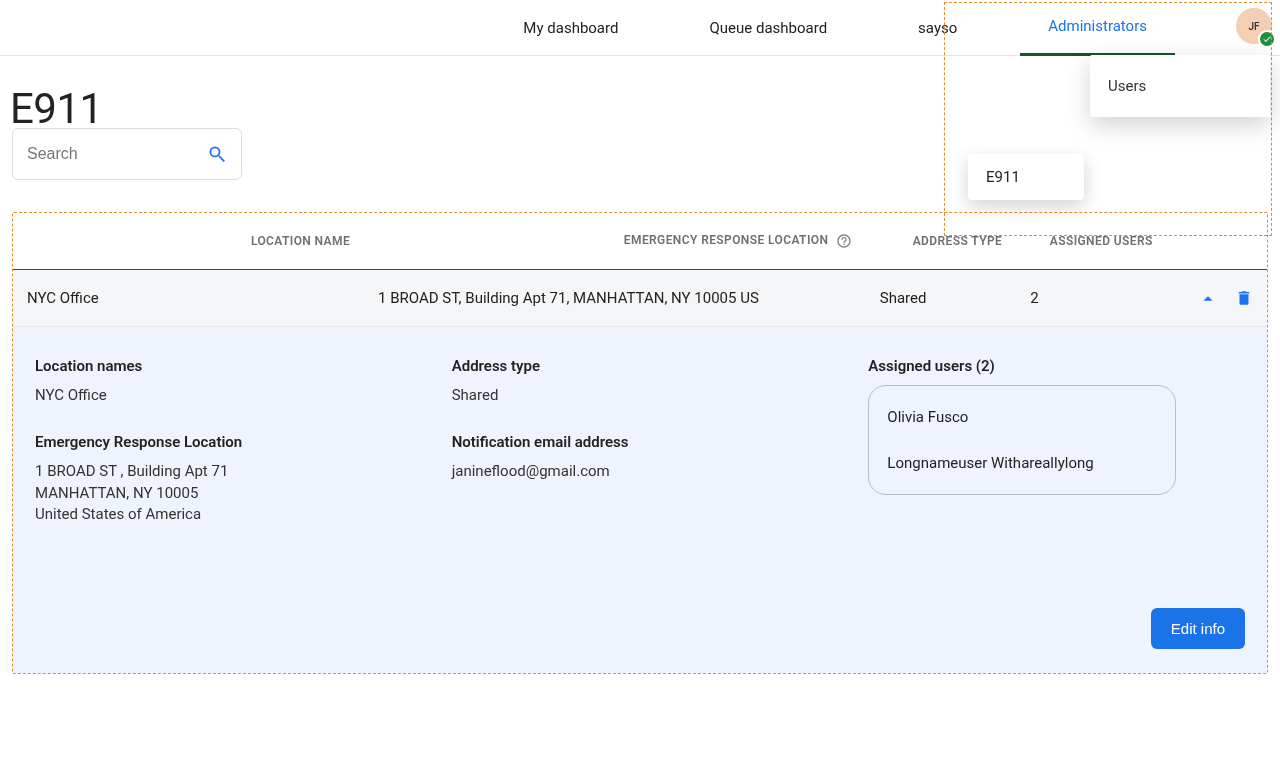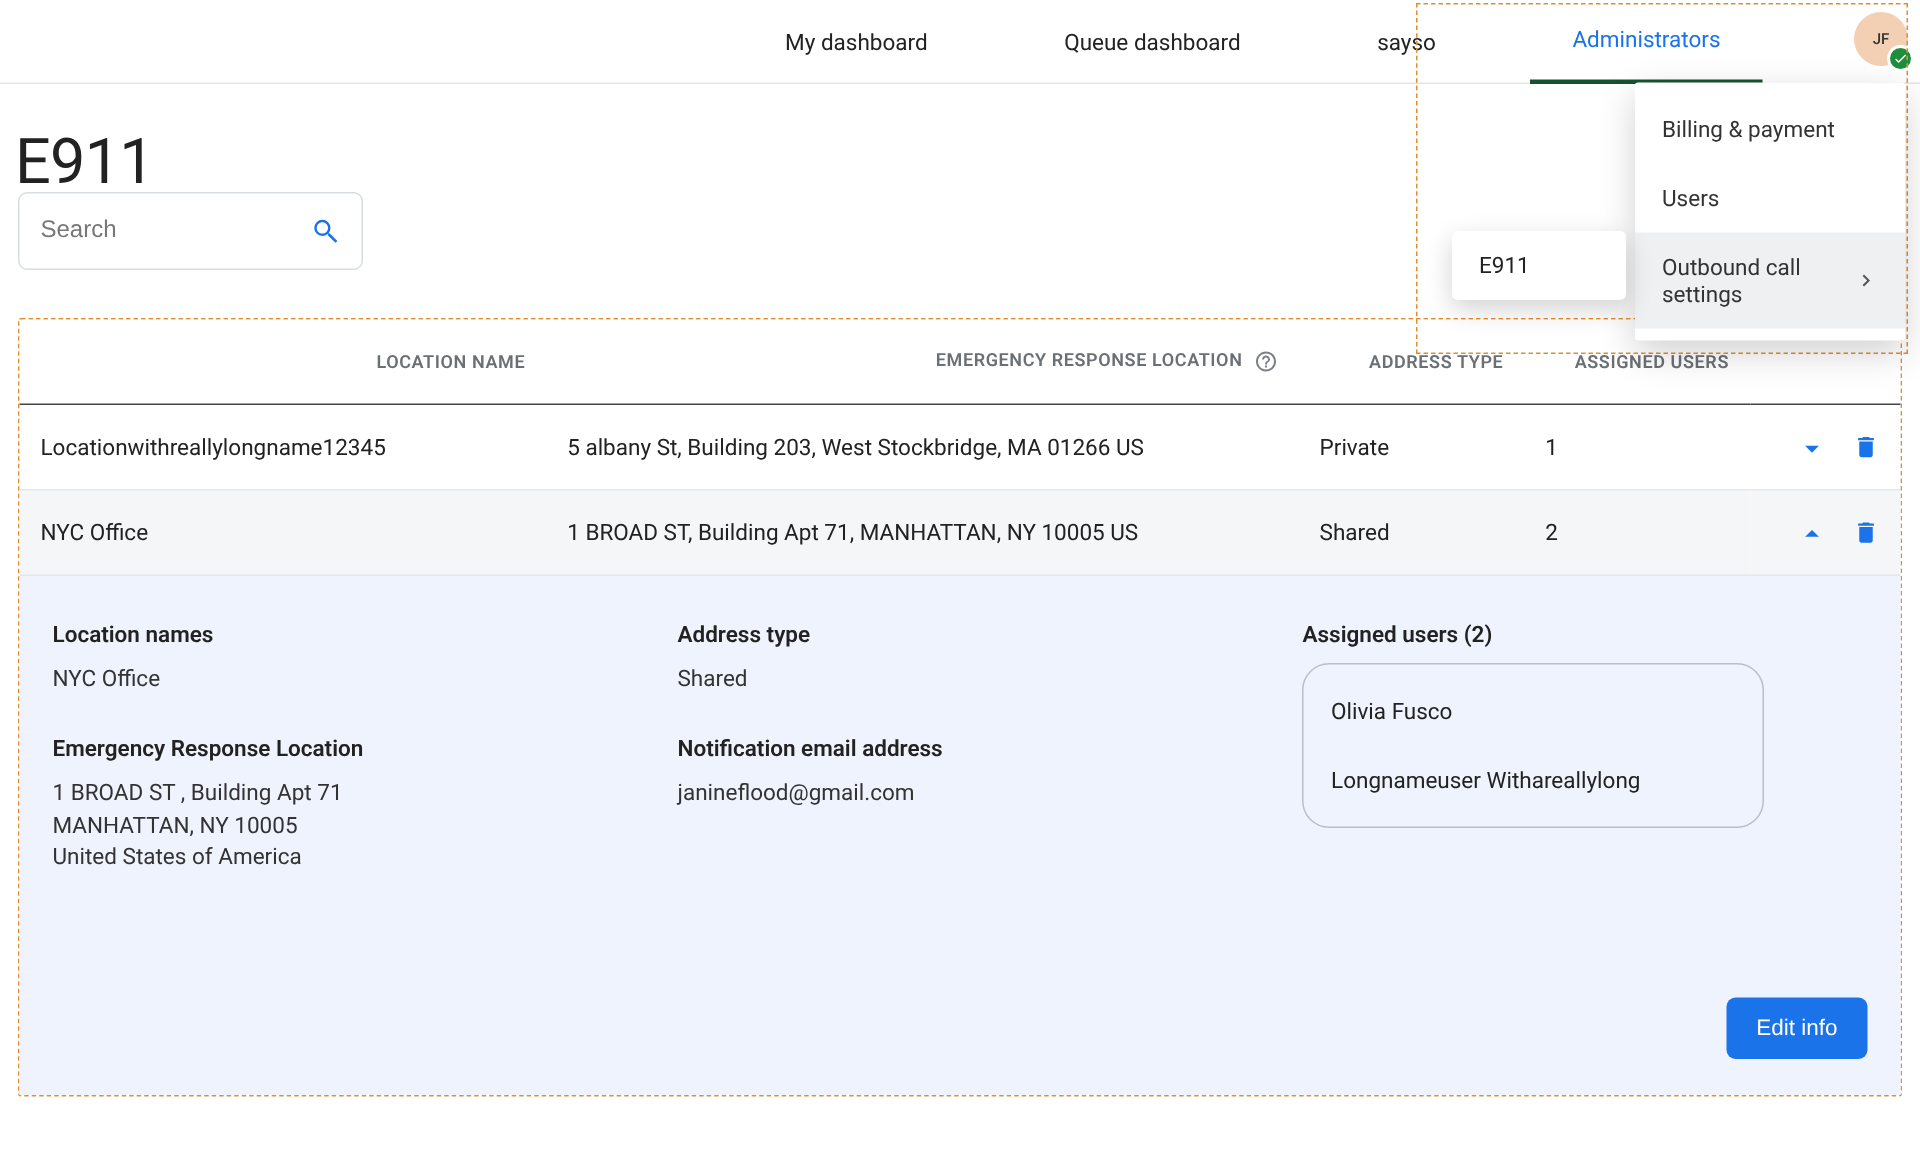--- a/index.html
+++ b/index.html
@@ -172,32 +172,21 @@
             <path d="M9 16.17 4.83 12l-1.42 1.41L9 19 21 7l-1.41-1.41z"></path>
           </svg>
       </span>
     </div>
   </div>
 </div>
 
 <div class="dropdown-wrap">
   <div class="dropdown-panel">
     <div class="dropdown-item">
-      <span>Billing &amp; payment</span>
-    </div>
-    <div class="dropdown-item">
       <span>Users</span>
-    </div>
-    <div class="dropdown-item hovered">
-      <span>Outbound call settings</span>
-      <span class="chev">
-        <svg viewBox="0 0 24 24" width="16" height="16">
-            <path fill="currentColor" d="m8.59 16.59 1.41 1.41 6-6-6-6-1.41 1.41L13.17 12z"></path>
-          </svg>
-      </span>
     </div>
   </div>
   <div class="side-popout">
     <span>E911</span>
   </div>
 </div>
 
 <div class="tr-highlight" style="top:2px; right:8px; width:328px; height:234px;"></div>
 
 <div class="page-content">
@@ -224,40 +213,20 @@
                   <path fill="currentColor" d="M11 18h2v-2h-2v2zm1-16C6.48 2 2 6.48 2 12s4.48 10 10 10 10-4.48 10-10S17.52 2 12 2zm0 18c-4.41 0-8-3.59-8-8s3.59-8 8-8 8 3.59 8 8-3.59 8-8 8zm0-14c-2.21 0-4 1.79-4 4h2c0-1.1.9-2 2-2s2 .9 2 2c0 2-3 1.75-3 5h2c0-2.25 3-2.5 3-5 0-2.21-1.79-4-4-4z"></path>
                 </svg>
             </span>
           </th>
           <th class="col-at">ADDRESS TYPE</th>
           <th class="col-au">ASSIGNED USERS</th>
           <th class="col-act"></th>
         </tr>
       </thead>
       <tbody>
-        <tr>
-          <td>Locationwithreallylongname12345</td>
-          <td>5 albany St, Building 203, West Stockbridge, MA 01266 US</td>
-          <td>Private</td>
-          <td>1</td>
-          <td>
-            <div class="row-actions">
-              <span class="chev">
-                <svg viewBox="0 0 24 24" width="22" height="22">
-                    <path fill="currentColor" d="m7 10 5 5 5-5z"></path>
-                  </svg>
-              </span>
-              <span class="trash">
-                <svg viewBox="0 0 24 24" width="18" height="20">
-                    <path fill="currentColor" d="M6 19c0 1.1.9 2 2 2h8c1.1 0 2-.9 2-2V7H6v12zM19 4h-3.5l-1-1h-5l-1 1H5v2h14V4z"></path>
-                  </svg>
-              </span>
-            </div>
-          </td>
-        </tr>
         <tr class="expanded">
           <td>NYC Office</td>
           <td>1 BROAD ST, Building Apt 71, MANHATTAN, NY 10005 US</td>
           <td>Shared</td>
           <td>2</td>
           <td>
             <div class="row-actions">
               <span class="chev">
                 <svg viewBox="0 0 24 24" width="22" height="22">
                     <path fill="currentColor" d="m7 14 5-5 5 5z"></path>

